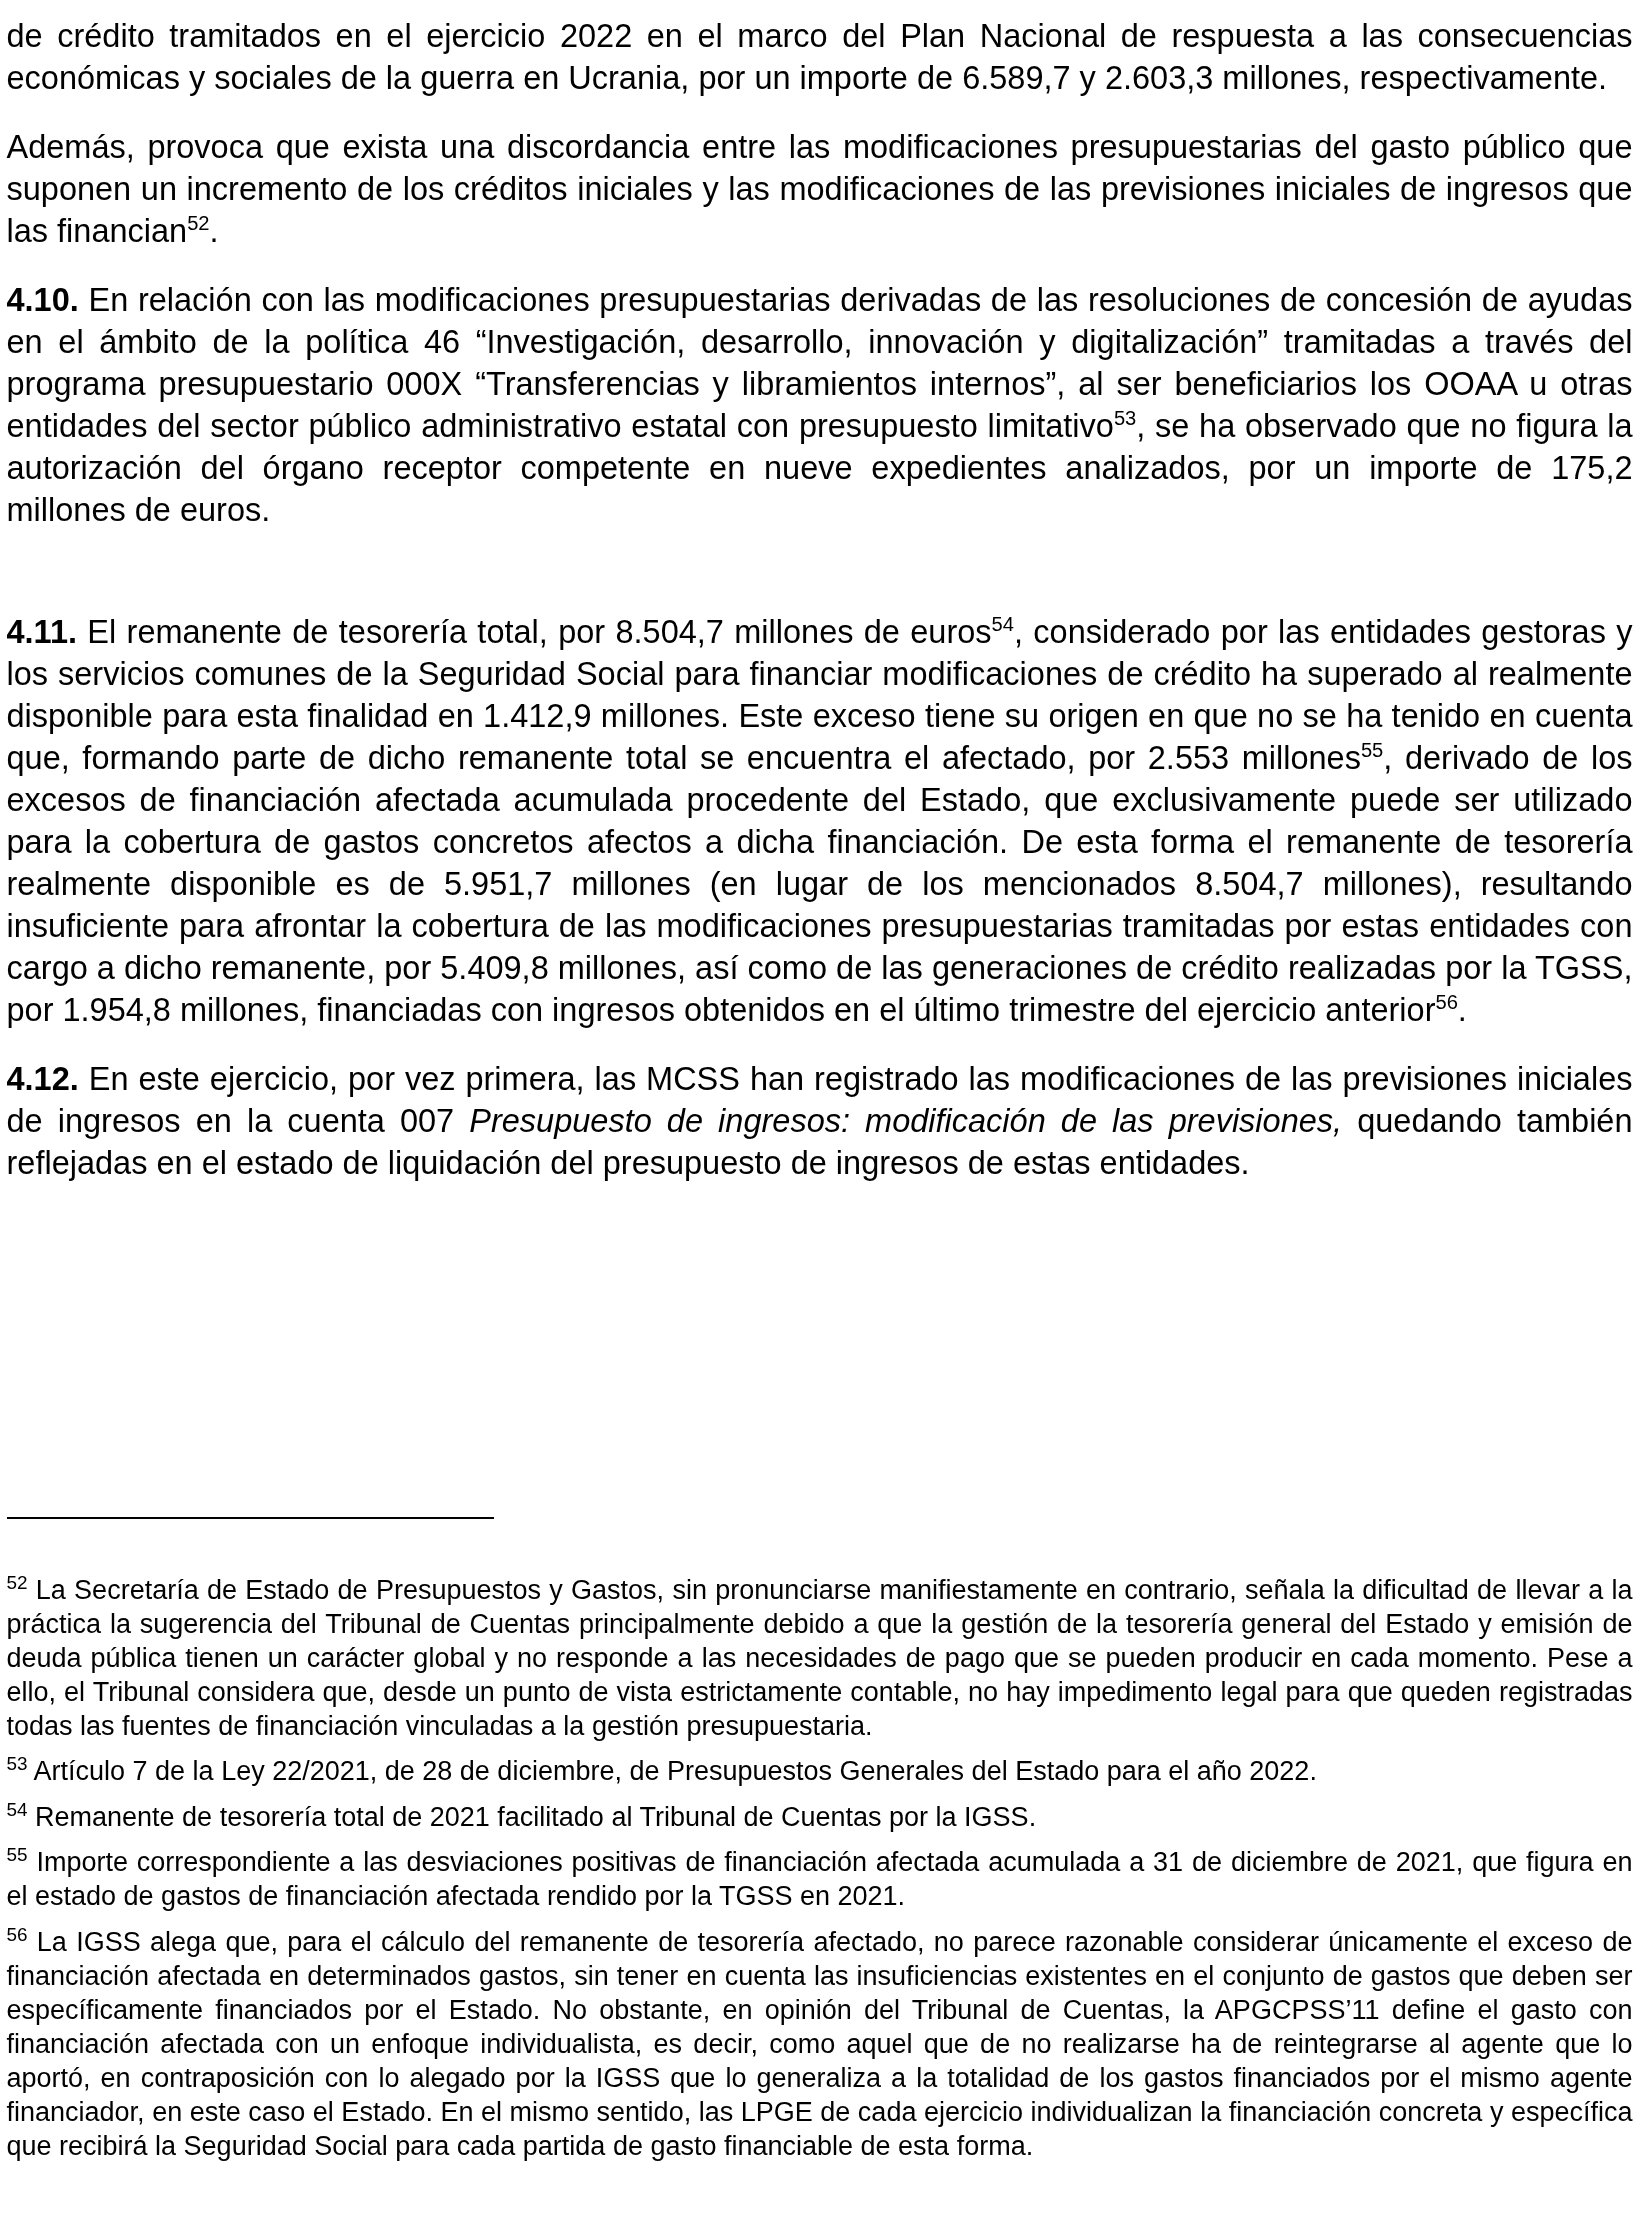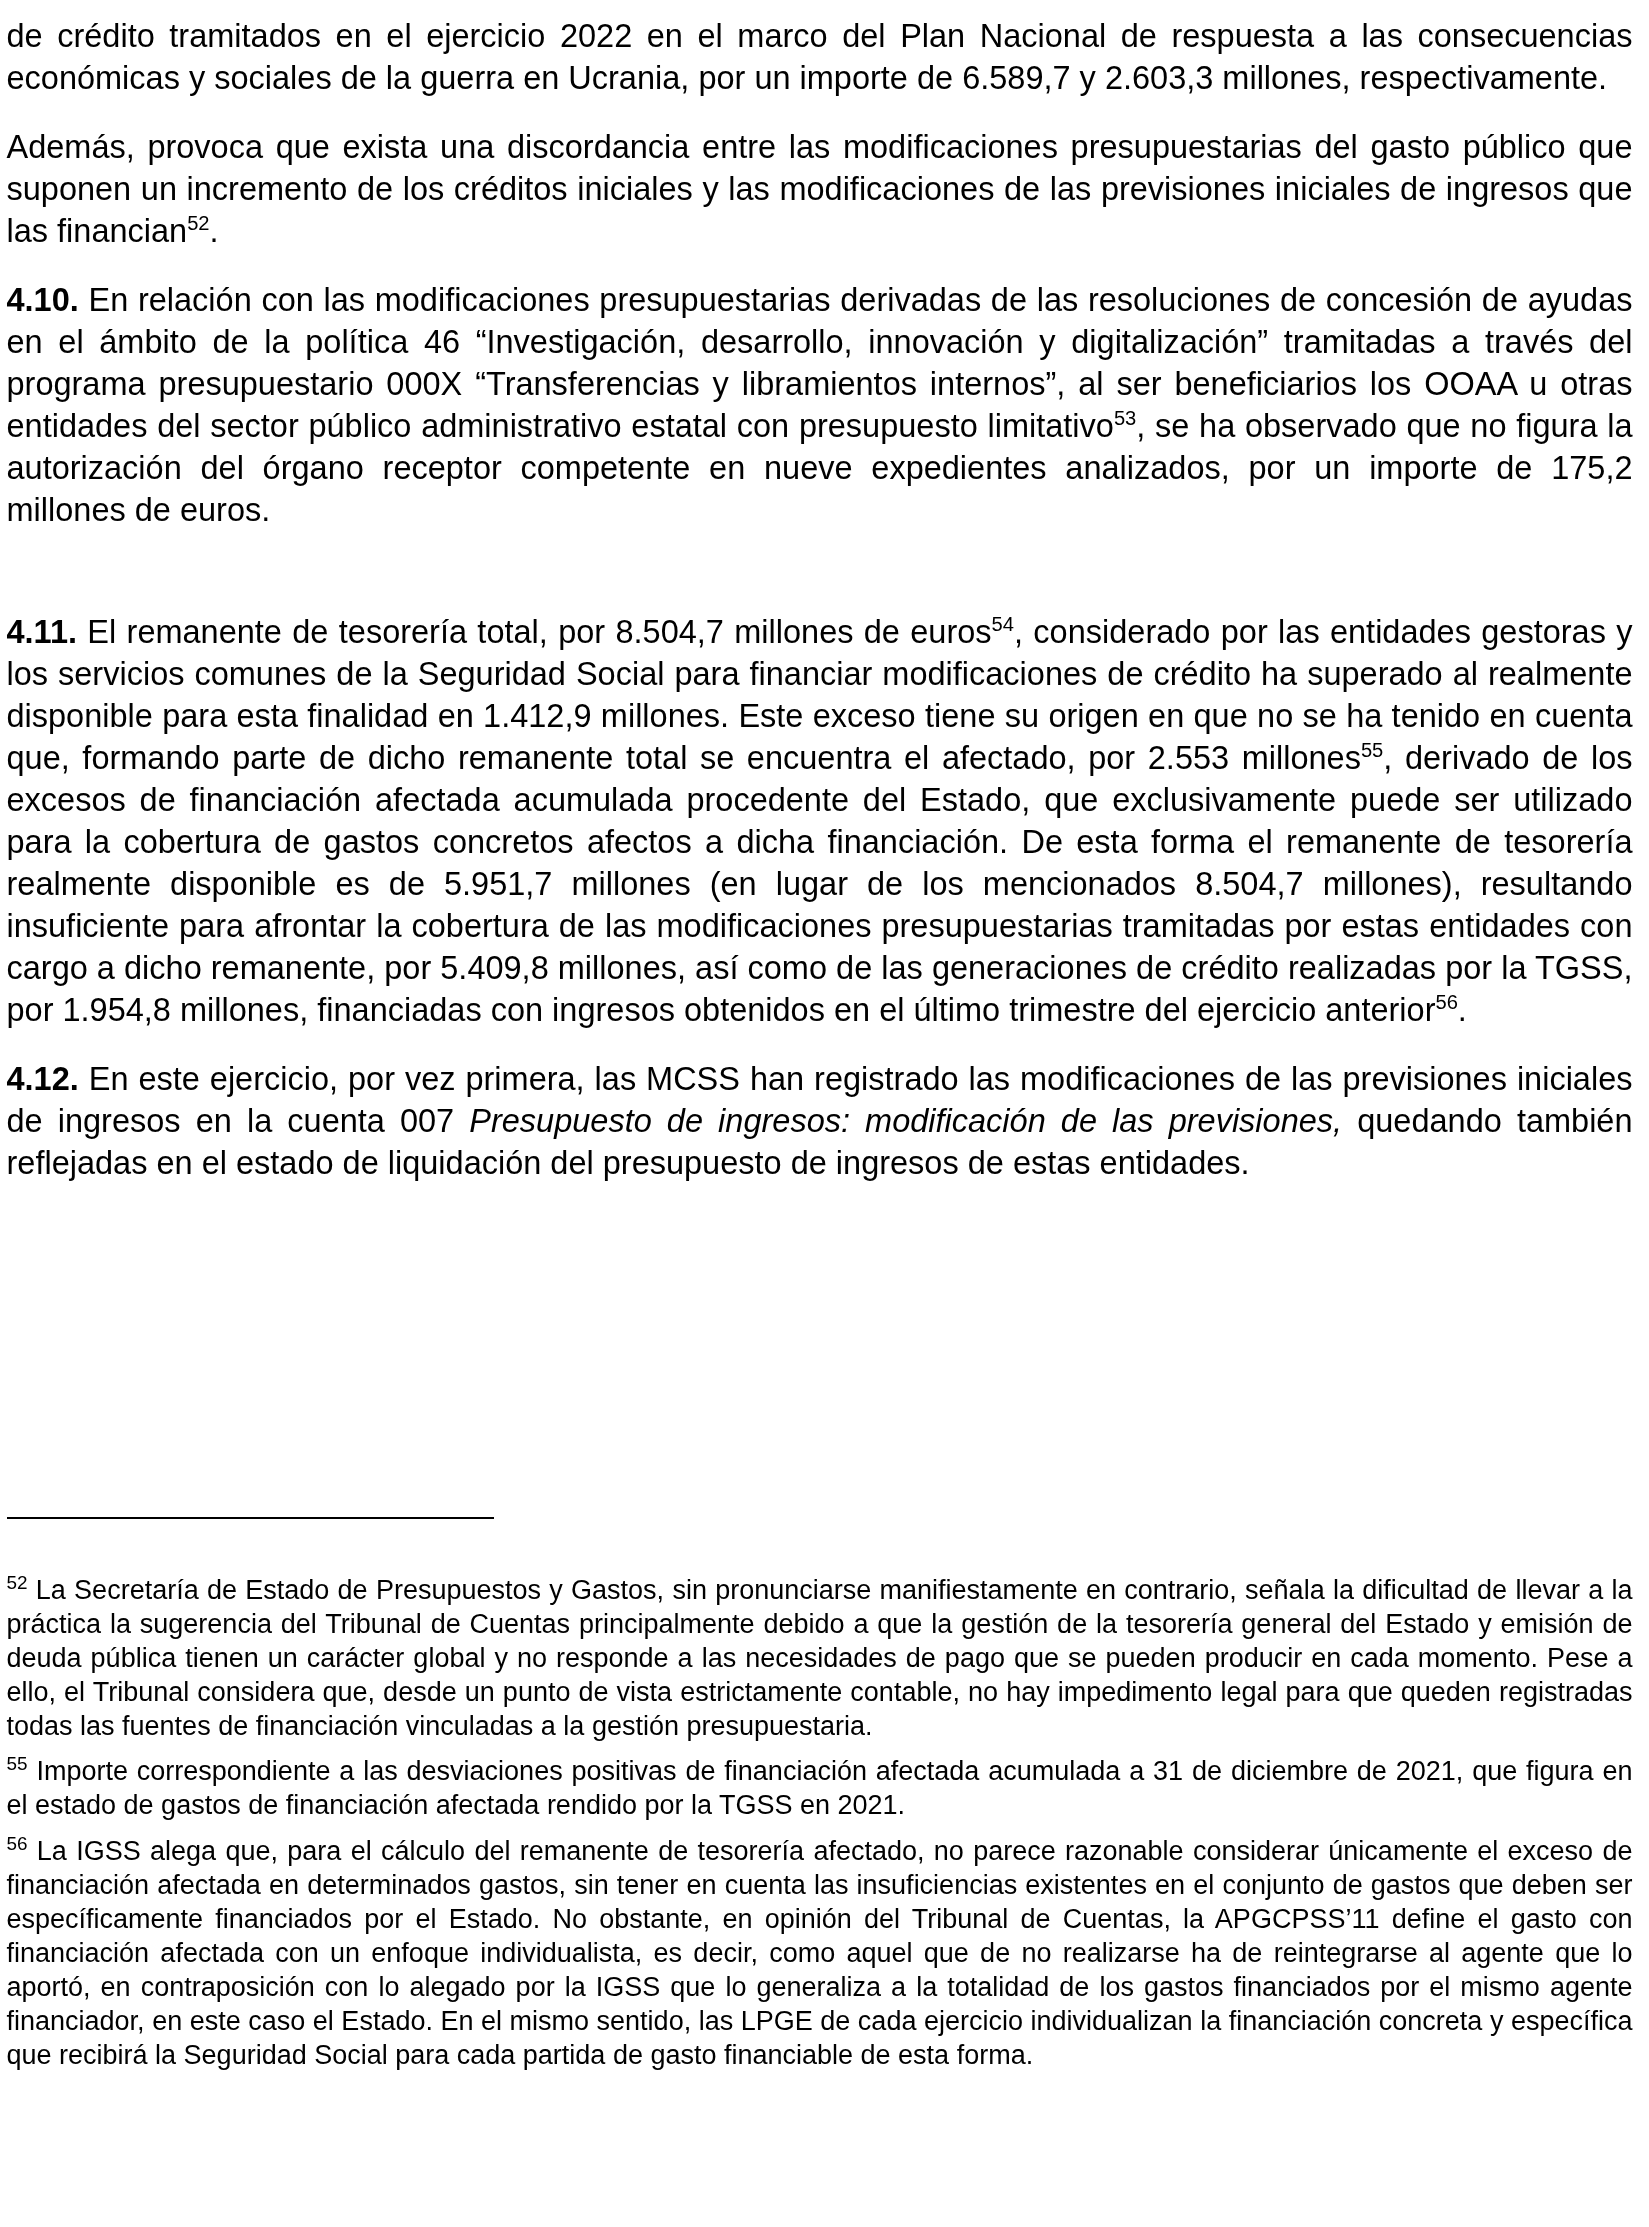--- a/index.html
+++ b/index.html
@@ -43,16 +43,18 @@
 
   <p class="gap-lg"><span class="num">4.11.</span><span> El remanente de tesorería total, por 8.504,7 millones de euros</span><sup>54</sup><span>, considerado por las entidades gestoras y los servicios comunes de la Seguridad Social para financiar modificaciones de crédito ha superado al realmente disponible para esta finalidad en 1.412,9 millones. Este exceso tiene su origen en que no se ha tenido en cuenta que, formando parte de dicho remanente total se encuentra el afectado, por 2.553 millones</span><sup>55</sup><span>, derivado de los excesos de financiación afectada acumulada procedente del Estado, que exclusivamente puede ser utilizado para la cobertura de gastos concretos afectos a dicha financiación. De esta forma el remanente de tesorería realmente disponible es de 5.951,7 millones (en lugar de los mencionados 8.504,7 millones), resultando insuficiente para afrontar la cobertura de las modificaciones presupuestarias tramitadas por estas entidades con cargo a dicho remanente, por 5.409,8 millones, así como de las generaciones de crédito realizadas por la TGSS, por 1.954,8 millones, financiadas con ingresos obtenidos en el último trimestre del ejercicio anterior</span><sup>56</sup><span>.</span></p>
 
   <p><span class="num">4.12.</span><span> En este ejercicio, por vez primera, las MCSS han registrado las modificaciones de las previsiones iniciales de ingresos en la cuenta 007 </span><em>Presupuesto de ingresos: modificación de las previsiones,</em><span> quedando también reflejadas en el estado de liquidación del presupuesto de ingresos de estas entidades.</span></p>
 </div>
 
 <div class="separator"></div>
 
 <div class="footnotes">
   <p><sup>52</sup><span> La Secretaría de Estado de Presupuestos y Gastos, sin pronunciarse manifiestamente en contrario, señala la dificultad de llevar a la práctica la sugerencia del Tribunal de Cuentas principalmente debido a que la gestión de la tesorería general del Estado y emisión de deuda pública tienen un carácter global y no responde a las necesidades de pago que se pueden producir en cada momento. Pese a ello, el Tribunal considera que, desde un punto de vista estrictamente contable, no hay impedimento legal para que queden registradas todas las fuentes de financiación vinculadas a la gestión presupuestaria.</span></p>
+  <p><sup>53</sup><span> Artículo 7 de la Ley 22/2021, de 28 de diciembre, de Presupuestos Generales del Estado para el año 2022.</span></p>
+  <p><sup>54</sup><span> Remanente de tesorería total de 2021 facilitado al Tribunal de Cuentas por la IGSS.</span></p>
   <p><sup>55</sup><span> Importe correspondiente a las desviaciones positivas de financiación afectada acumulada a 31 de diciembre de 2021, que figura en el estado de gastos de financiación afectada rendido por la TGSS en 2021.</span></p>
   <p><sup>56</sup><span> La IGSS alega que, para el cálculo del remanente de tesorería afectado, no parece razonable considerar únicamente el exceso de financiación afectada en determinados gastos, sin tener en cuenta las insuficiencias existentes en el conjunto de gastos que deben ser específicamente financiados por el Estado. No obstante, en opinión del Tribunal de Cuentas, la APGCPSS’11 define el gasto con financiación afectada con un enfoque individualista, es decir, como aquel que de no realizarse ha de reintegrarse al agente que lo aportó, en contraposición con lo alegado por la IGSS que lo generaliza a la totalidad de los gastos financiados por el mismo agente financiador, en este caso el Estado. En el mismo sentido, las LPGE de cada ejercicio individualizan la financiación concreta y específica que recibirá la Seguridad Social para cada partida de gasto financiable de esta forma.</span></p>
 </div>
 
 
 </body></html>

